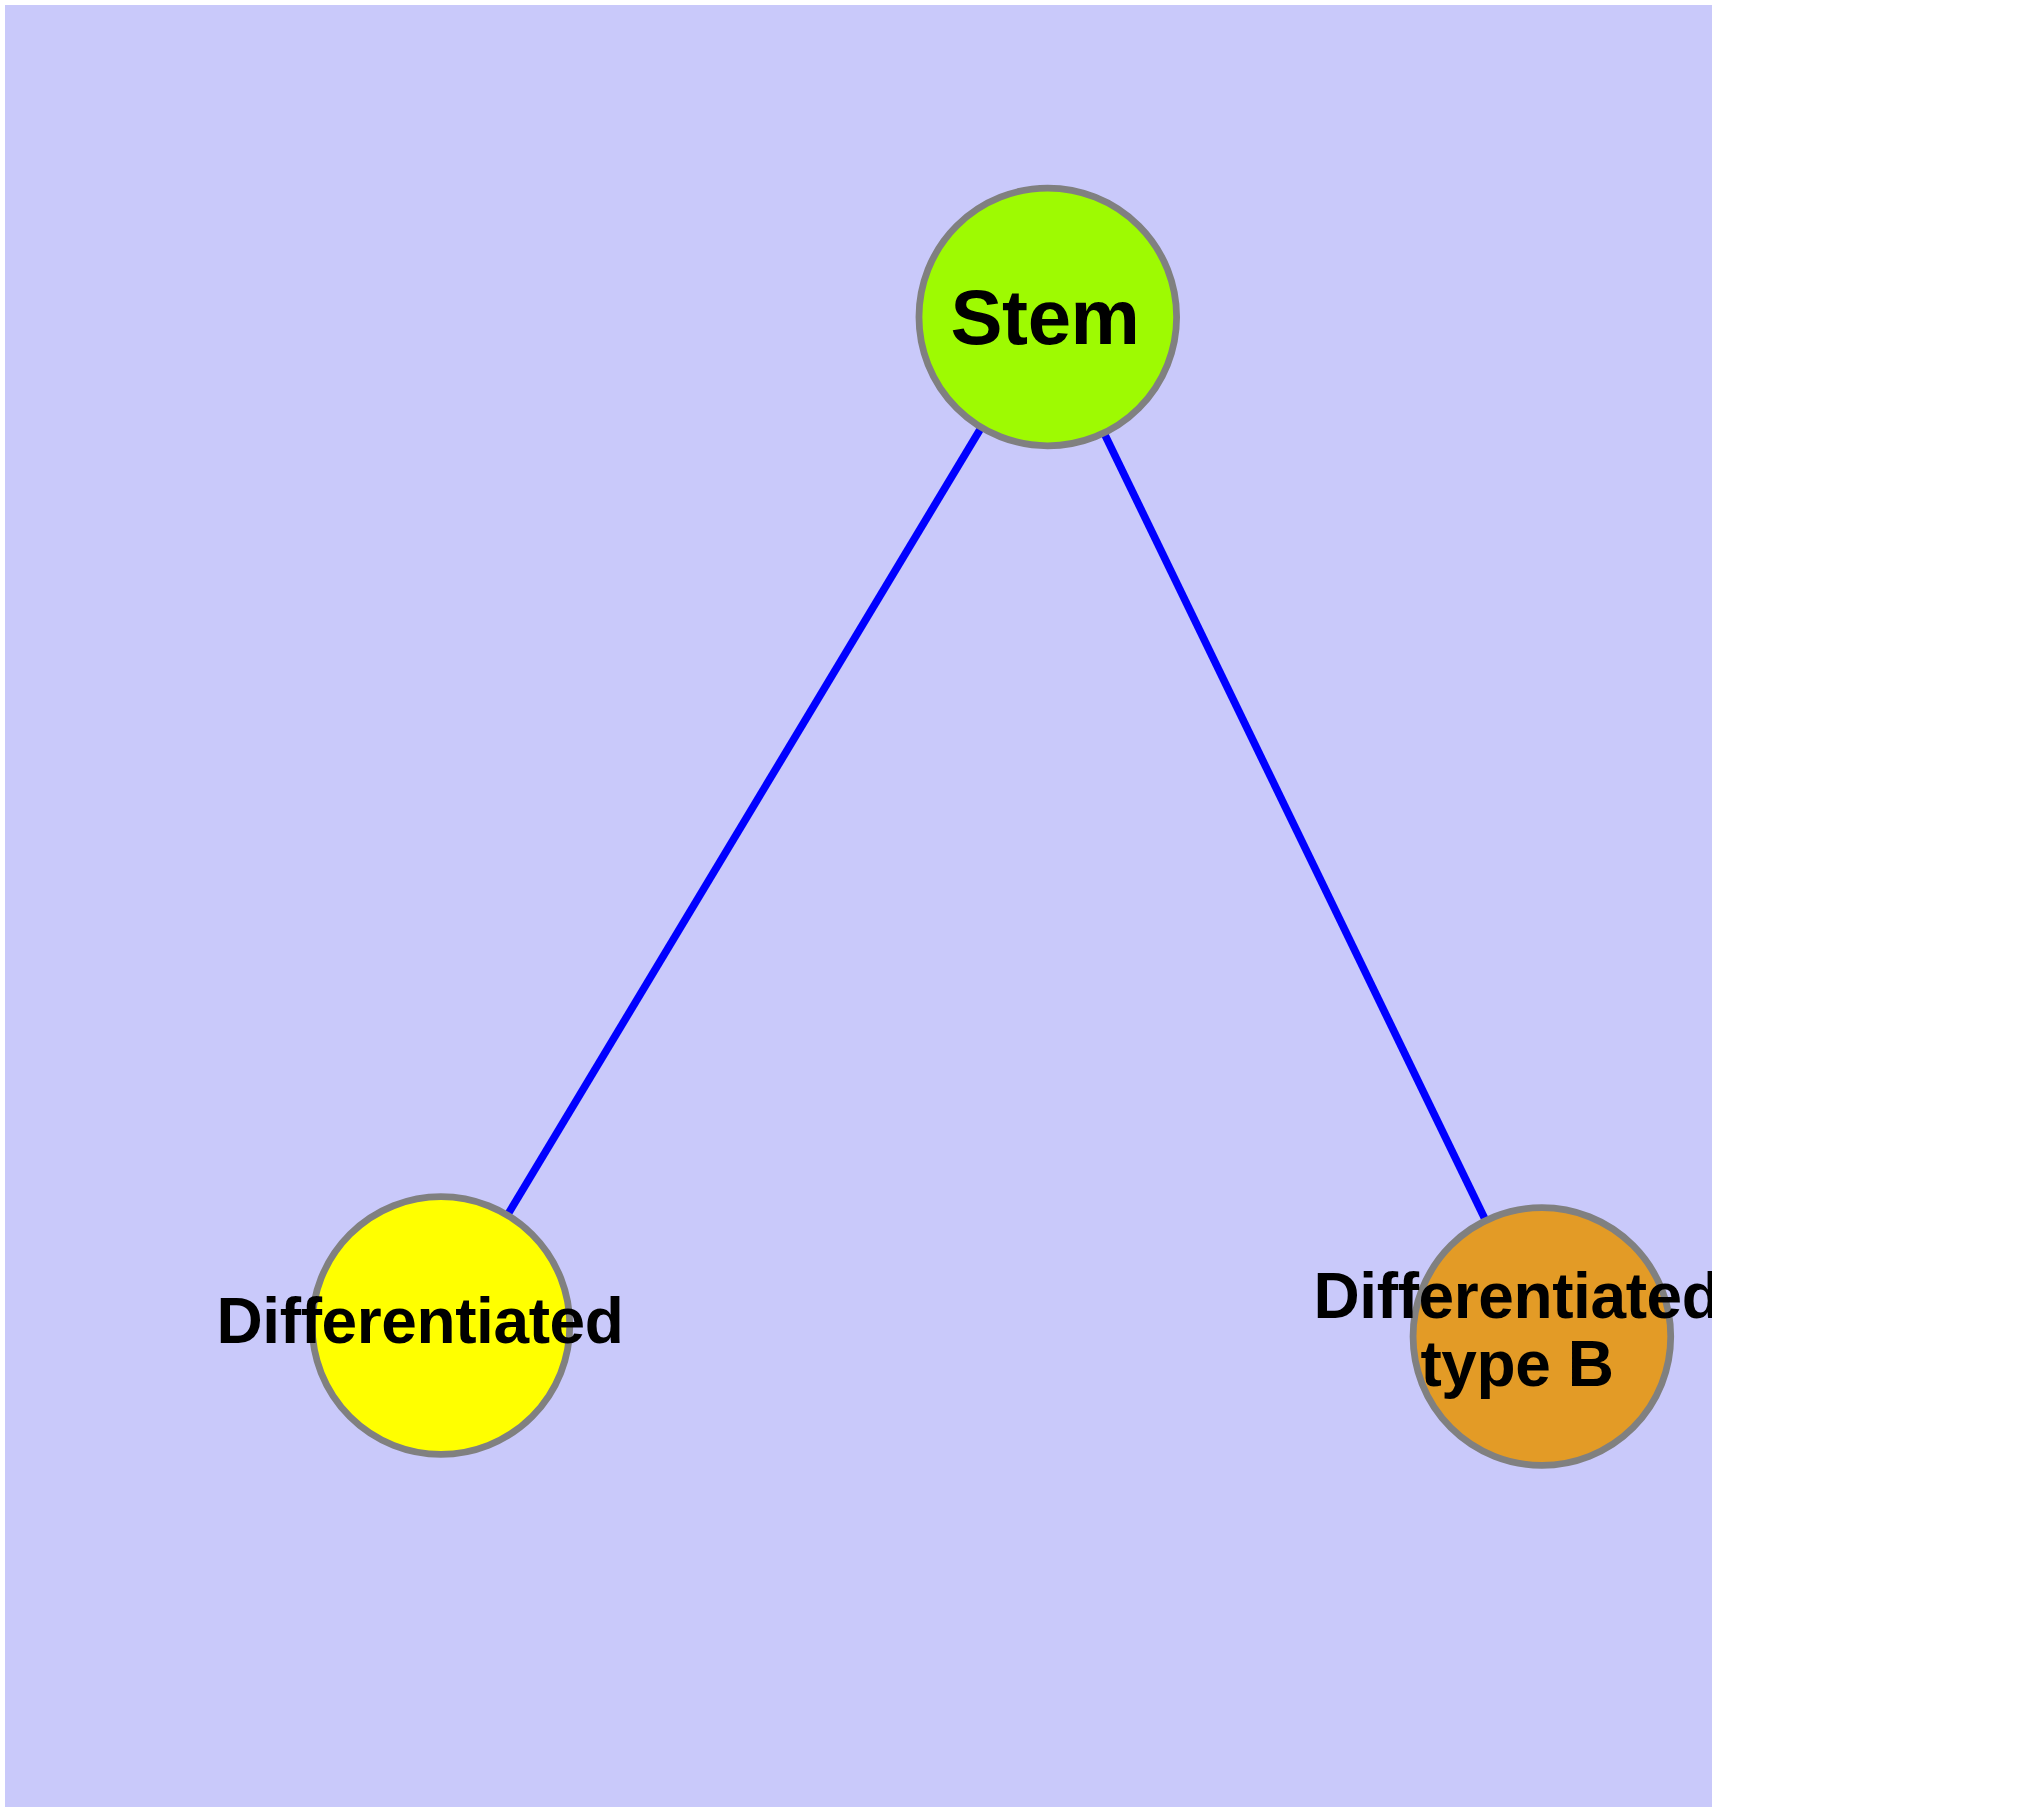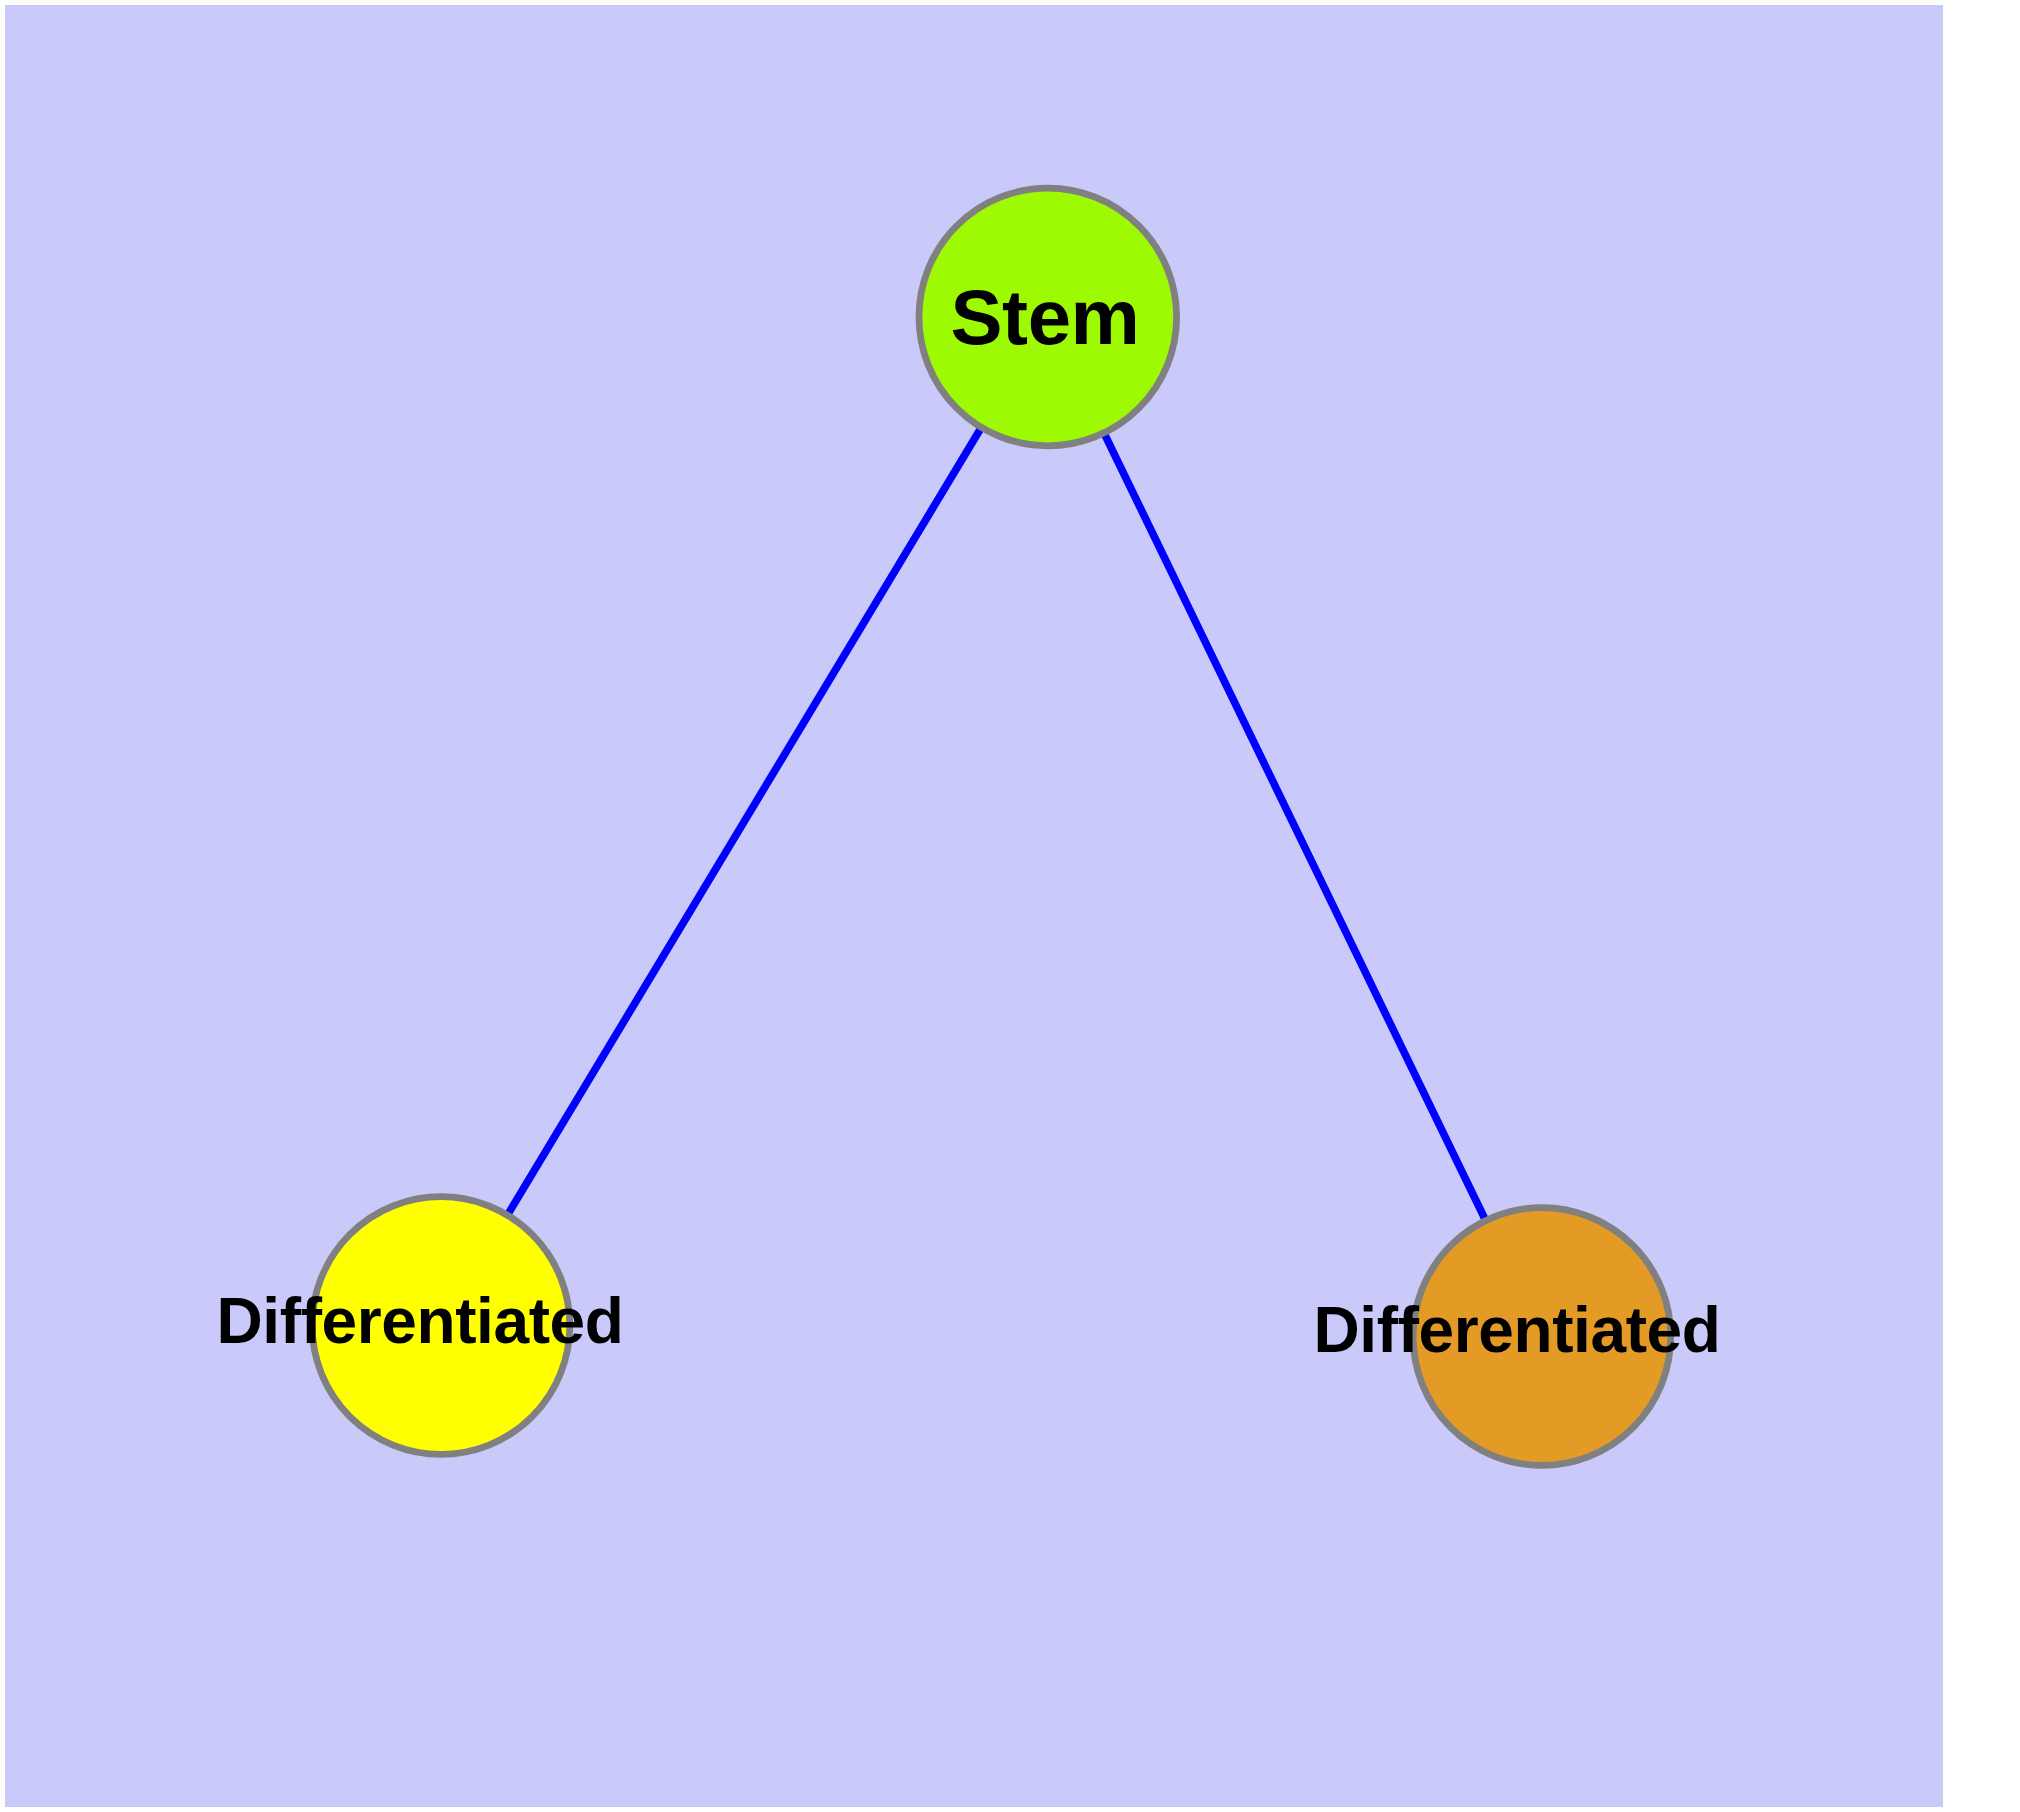--- a/index.html
+++ b/index.html
@@ -42,21 +42,21 @@
     letter-spacing: -0.4px;
     pointer-events: none;
     transform: translate(-50%, -50%);
   }
   .label-stem   { font-size: 78px; }
   .label-branch { font-size: 64px; }
 </style>
 </head>
 <body>
 
-<div id="canvas" style="width: 1943px; height: 1812px;">
+<div id="canvas" style="width: 1712px; height: 1812px;">
 
   <div id="plot-area" style="background: rgb(201, 201, 250); width: 2010px; height: 1802px;"></div>
 
   <svg id="graph-svg" viewBox="0 0 2384 2138" xmlns="http://www.w3.org/2000/svg">
 
     <g>
       <line x1="1236" y1="374" x2="520" y2="1564" stroke="#0000ff" stroke-width="9" stroke-linecap="butt"></line>
       <line x1="1236" y1="374" x2="1819" y2="1577" stroke="#0000ff" stroke-width="9" stroke-linecap="butt"></line>
     </g>
 
@@ -64,16 +64,16 @@
       <circle cx="1236" cy="374" r="152" fill="#9efa02" stroke="#808080" stroke-width="8"></circle>
       <circle cx="520" cy="1564" r="152" fill="#ffff00" stroke="#808080" stroke-width="8"></circle>
       <circle cx="1819" cy="1577" r="152" fill="#e39b26" stroke="#808080" stroke-width="8"></circle>
     </g>
   </svg>
 
   <div class="node-label label-stem" style="left: 1045px; top: 317px;">Stem</div>
 
   <div class="node-label label-branch" style="left: 420px; top: 1322px;"><span>Differentiated</span><br></div>
 
-  <div class="node-label label-branch" style="left: 1517px; top: 1331px;"><span>Differentiated</span><br></div>
+  <div class="node-label label-branch" style="left: 1517px; top: 1331px;"><span>Differentiated</span><br><span>type B</span></div>
 
 </div>
 
 
 </body></html>

